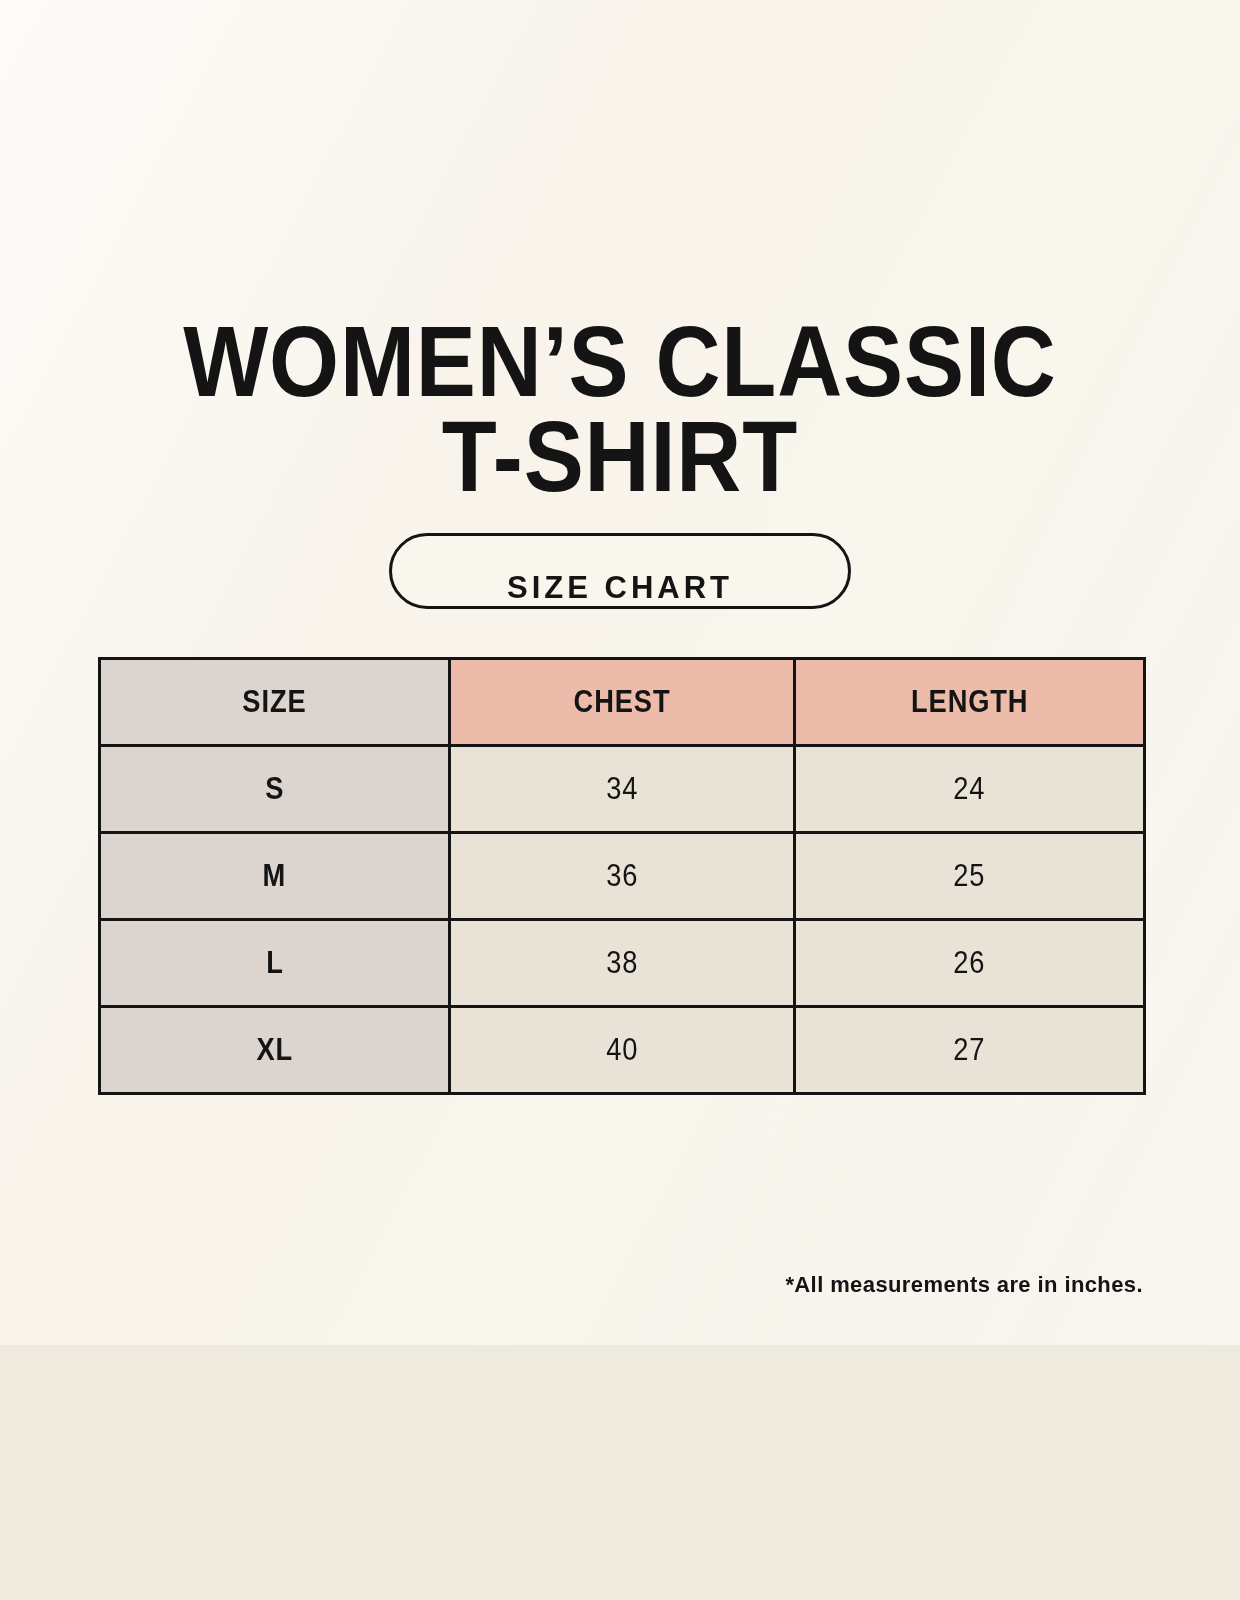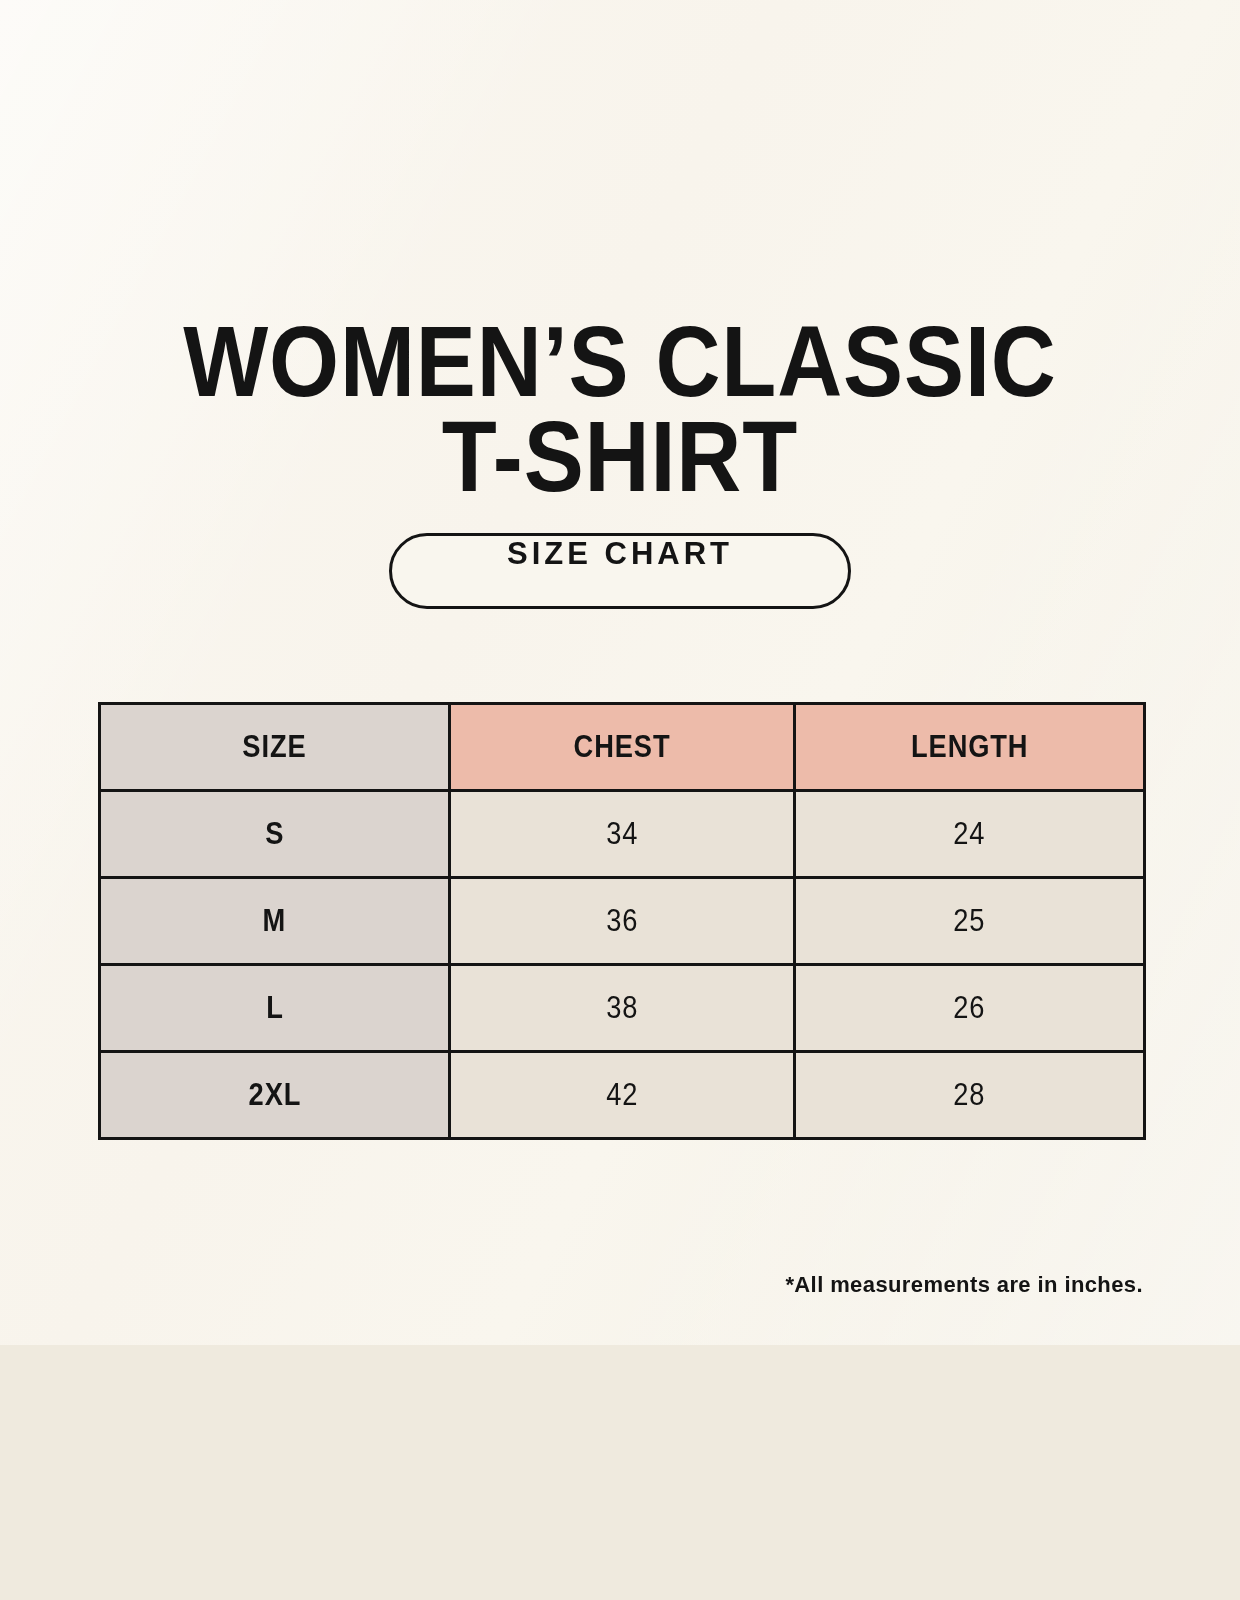--- a/index.html
+++ b/index.html
@@ -21,28 +21,28 @@
     transform:scaleX(0.9); transform-origin:50% 50%;
     white-space:nowrap;
   }
   .title-line { display:block; }
 
   .pill {
     position:absolute; top:533px; left:50%; transform:translateX(-50%);
     width:462px; height:76px; box-sizing:border-box;
     border:3px solid #141414; border-radius:40px;
     background:#f9f6ee;
-    display:flex; align-items:flex-start; justify-content:center;
+    display:flex; align-items:flex-end; justify-content:center;
     cursor:pointer;
   }
   .pill-label { font-size:31px; font-weight:700; letter-spacing:4px; }
 
   table.size-table {
     position:absolute; top:657px; left:98px;
-    width:1045px; border-collapse:collapse; table-layout:fixed;margin-top:45px;
+    width:1045px; border-collapse:collapse; table-layout:fixed;
   }
   .size-table tr { height:87px; }
   .size-table th, .size-table td {
     border:3px solid #141414;
     text-align:center; vertical-align:middle;
     padding:0; font-size:31px;
   }
   th.col-size  { background:#dbd4cf; }
   th.col-meas  { background:#edbbaa; }
   td.cell-size { background:#dbd4cf; font-weight:700; }
@@ -90,22 +90,22 @@
       <td class="cell-size"><span class="cond">M</span></td>
       <td class="cell-val"><span class="cond">36</span></td>
       <td class="cell-val"><span class="cond">25</span></td>
     </tr>
     <tr>
       <td class="cell-size"><span class="cond">L</span></td>
       <td class="cell-val"><span class="cond">38</span></td>
       <td class="cell-val"><span class="cond">26</span></td>
     </tr>
     <tr>
-      <td class="cell-size"><span class="cond">2XL</span></td>
-      <td class="cell-val"><span class="cond">42</span></td>
-      <td class="cell-val"><span class="cond">28</span></td>
+      <td class="cell-size"><span class="cond">XL</span></td>
+      <td class="cell-val"><span class="cond">40</span></td>
+      <td class="cell-val"><span class="cond">27</span></td>
     </tr>
   </tbody>
     </table>
 
   <div class="footnote">*All measurements are in inches.</div>
 
 </div>
 
 </body></html>

